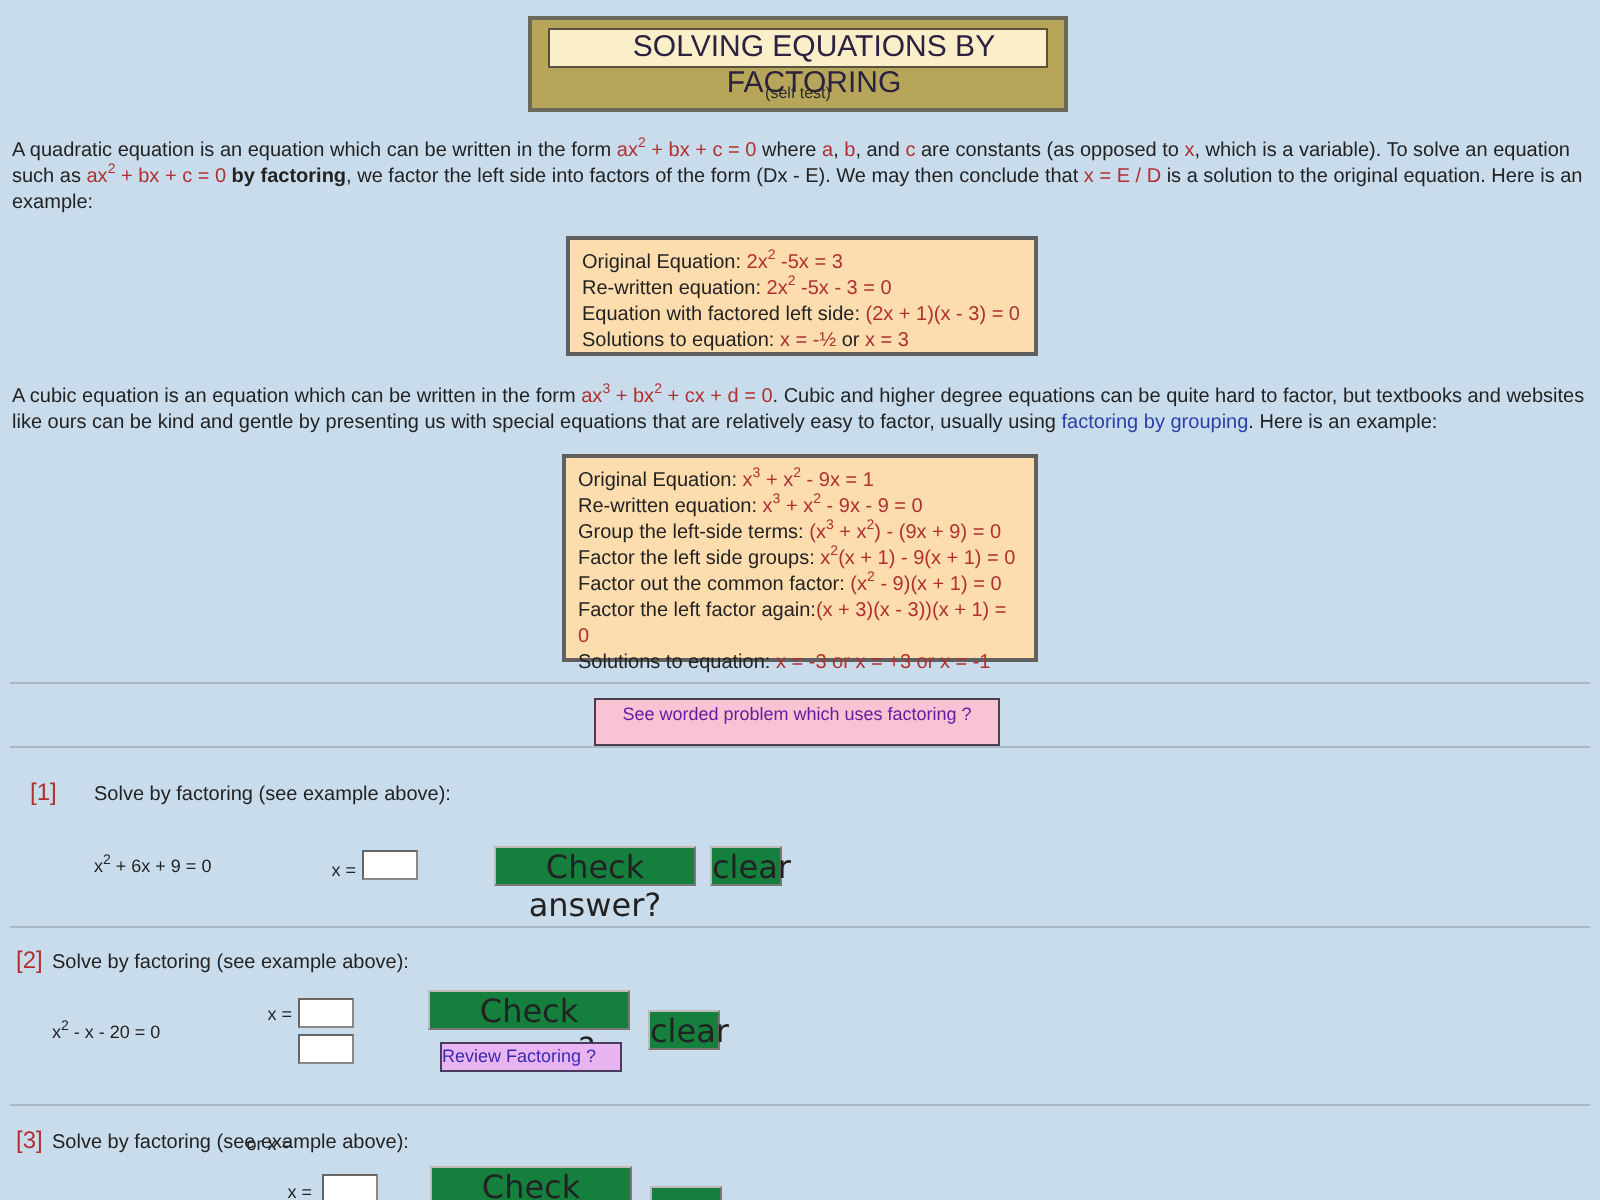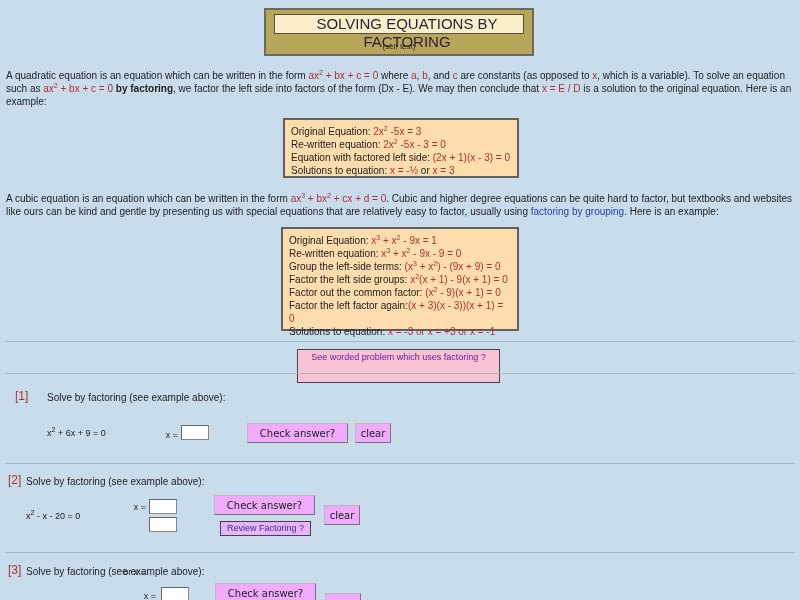--- a/index.html
+++ b/index.html
@@ -31,42 +31,42 @@
   .para { position: absolute; left: 6px; width: 790px; line-height: 13px; font-size: 10px; }
 
   .ex-box {
     position: absolute; background: #fddcae; border: 2px solid #606060;
     box-sizing: border-box; padding: 5px 6px; line-height: 13px; font-size: 10px;
   }
 
   .hr { position: absolute; left: 5px; width: 790px; height: 0; border-top: 1px solid #aab8c4; }
 
   .worded-btn {
-    position: absolute; left: 297px; top: 349px; width: 203px; height: 34px;
+    position: absolute; left: 297px; top: 349px; width: 203px; height: 24px;
     background: #f8c3d2; border: 1px solid #4a4050; box-sizing: border-box;
     color: #6a1aa0; font-size: 9px; text-align: center; line-height: 15px; cursor: pointer;
   }
 
   .q-num { position: absolute; color: #b03030; font-size: 12px; }
   .q-text { position: absolute; font-size: 10px; }
   .eq { position: absolute; font-size: 9px; }
   .lbl { position: absolute; font-size: 9px; text-align: right; }
   .ans-input {
     position: absolute; width: 28px; height: 15px; background: #fff;
     border: 1px solid #888; border-top-color: #666; border-left-color: #666; box-sizing: border-box;
   }
   .btn {
-    position: absolute; background: #f0abfc; border: 1px solid #bbb;
+    position: absolute; background: #15803d; border: 1px solid #bbb;
     border-right-color: #777; border-bottom-color: #777;
-    font-family: "DejaVu Sans", sans-serif; font-size: 10px; color: #222;
+    font-family: "DejaVu Sans", sans-serif; font-size: 16px; color: #222;
     box-sizing: border-box; text-align: center; cursor: pointer; padding: 0;
   }
   .review-btn {
     position: absolute; background: #e8b4f2; border: 1px solid #4a3a60; box-sizing: border-box;
-    color: #3a2ab0; font-size: 9px; text-align: center; line-height: 13px; cursor: pointer;
+    color: #3a2ab0; font-size: 9px; text-align: left; line-height: 13px; cursor: pointer;
   }
 </style>
 </head>
 <body>
 
 <div class="title-box">
   <div class="title-inner">SOLVING EQUATIONS BY FACTORING</div>
   <div class="subtitle">(self test)</div>
 </div>
 

